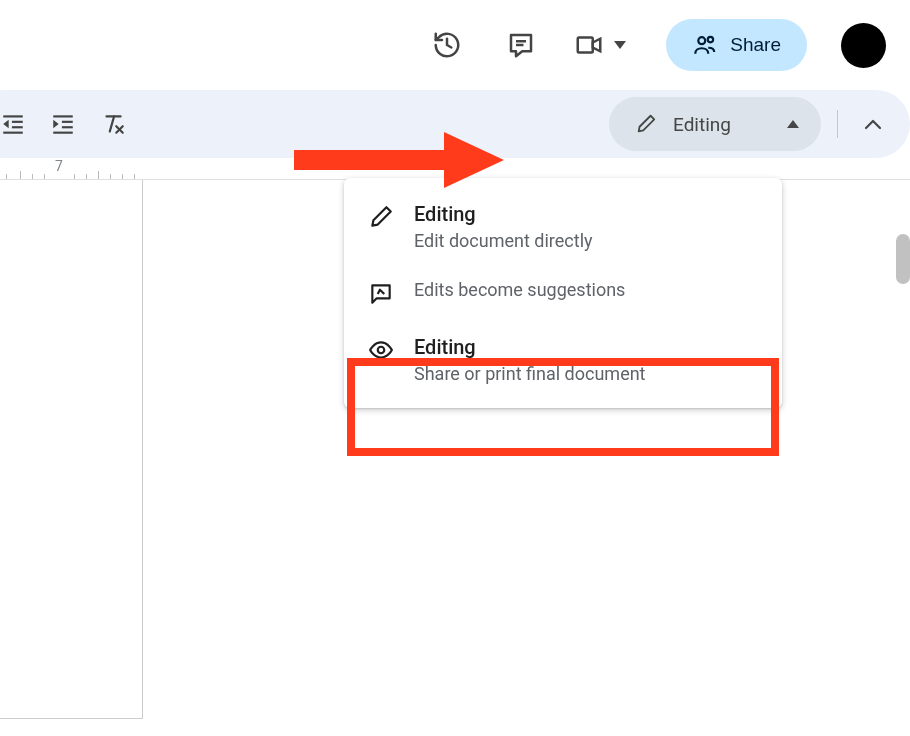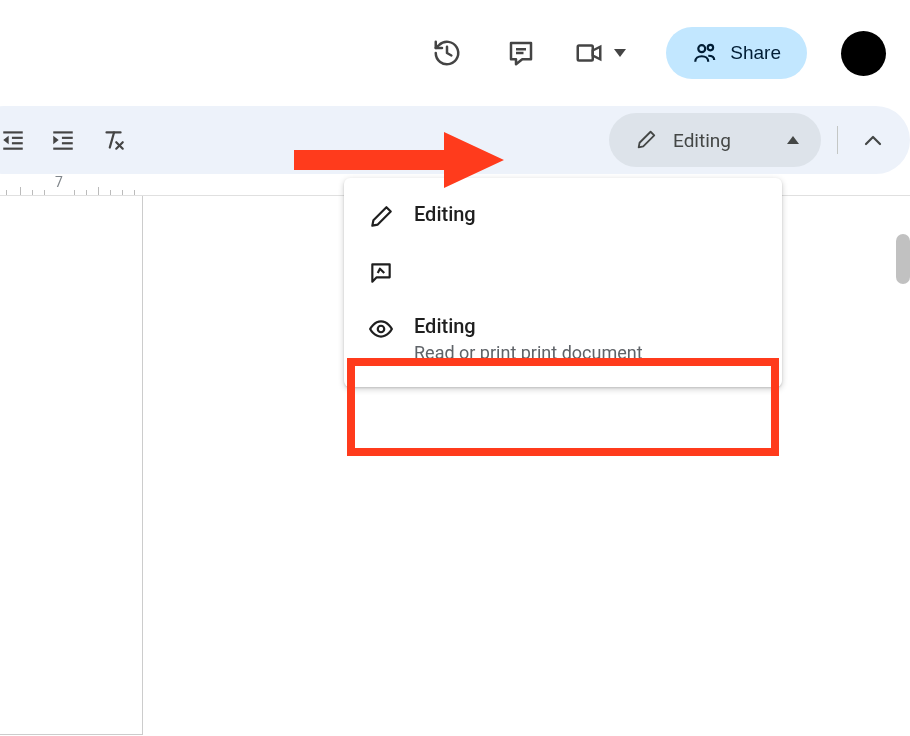--- a/index.html
+++ b/index.html
@@ -10,21 +10,21 @@
       height: 736px;
       overflow: hidden;
       position: relative;
     }
     
     
     .header {
       display: flex;
       align-items: center;
       justify-content: flex-end;
-      height: 106px;
+      height: 90px;
       padding-right: 24px;
       gap: 8px;
       background: #fff;
     }
     .header-icon {
       width: 42px;
       height: 42px;
       display: flex;
       align-items: center;
       justify-content: center;
@@ -324,42 +324,44 @@
 
 <div class="mode-dropdown">
   <div class="mode-item">
     <div class="mode-item-icon">
       <svg width="26" height="26" viewBox="0 0 24 24" fill="none" stroke="#1f1f1f" stroke-width="2">
         <path d="M17 3l4 4L9 19l-5 1 1-5L17 3z" stroke-linejoin="round"></path>
       </svg>
     </div>
     <div class="mode-item-text">
       <div class="mode-item-title">Editing</div>
+      <div class="mode-item-desc">Edit document directly</div>
     </div>
   </div>
   <div class="mode-item">
     <div class="mode-item-icon">
       <svg width="26" height="26" viewBox="0 0 24 24" fill="none" stroke="#1f1f1f" stroke-width="2">
         <path d="M4 4h16v12H8l-4 4V4z" stroke-linejoin="round"></path>
         <path d="M9 12l2-4 4 4" stroke-linejoin="round"></path>
       </svg>
     </div>
     <div class="mode-item-text">
+      <div class="mode-item-desc">Edits become suggestions</div>
     </div>
   </div>
   <div class="mode-item">
     <div class="mode-item-icon">
       <svg width="26" height="26" viewBox="0 0 24 24" fill="none" stroke="#1f1f1f" stroke-width="2">
         <path d="M2 12s3.5-7 10-7 10 7 10 7-3.5 7-10 7S2 12 2 12z"></path>
         <circle cx="12" cy="12" r="3"></circle>
       </svg>
     </div>
     <div class="mode-item-text">
       <div class="mode-item-title">Editing</div>
-      <div class="mode-item-desc">Read or print print document</div>
+      <div class="mode-item-desc">Share or print final document</div>
     </div>
   </div>
 </div>
 
 <svg class="arrow" width="214" height="60">
   <polygon points="0,20 150,20 150,2 210,30 150,58 150,40 0,40" fill="#ff3b1c"></polygon>
 </svg>
 
 <div class="highlight-box"></div>
 

